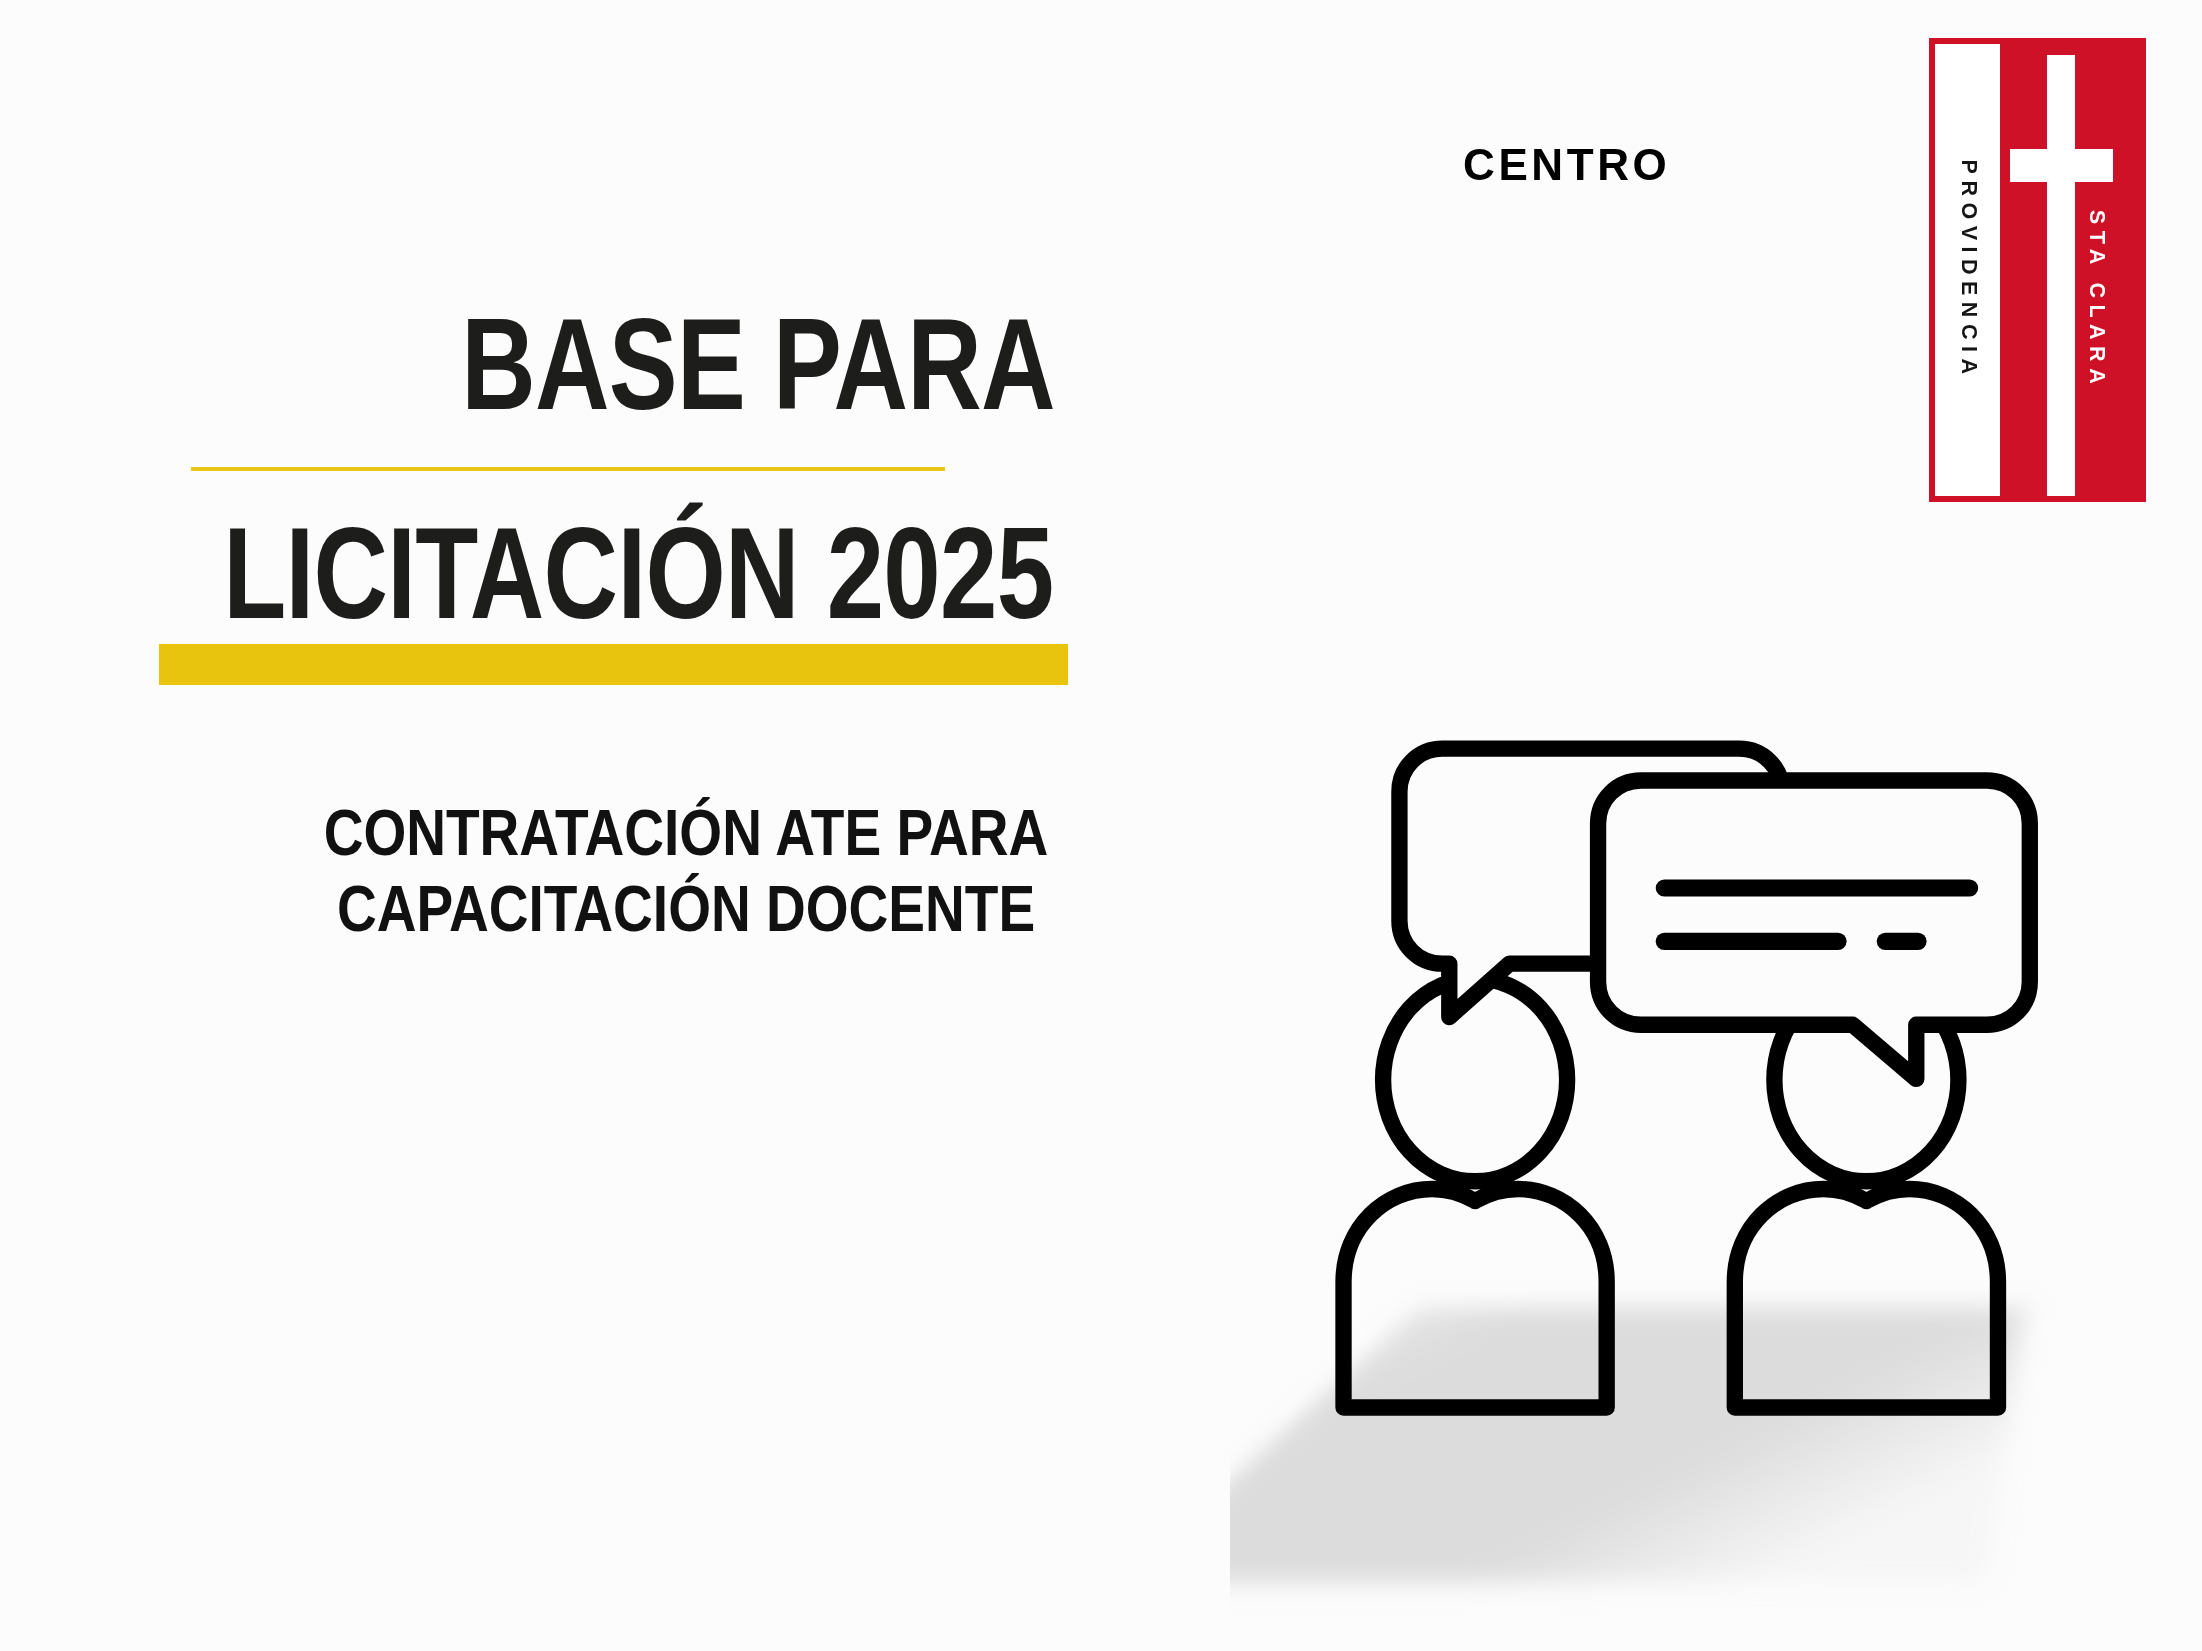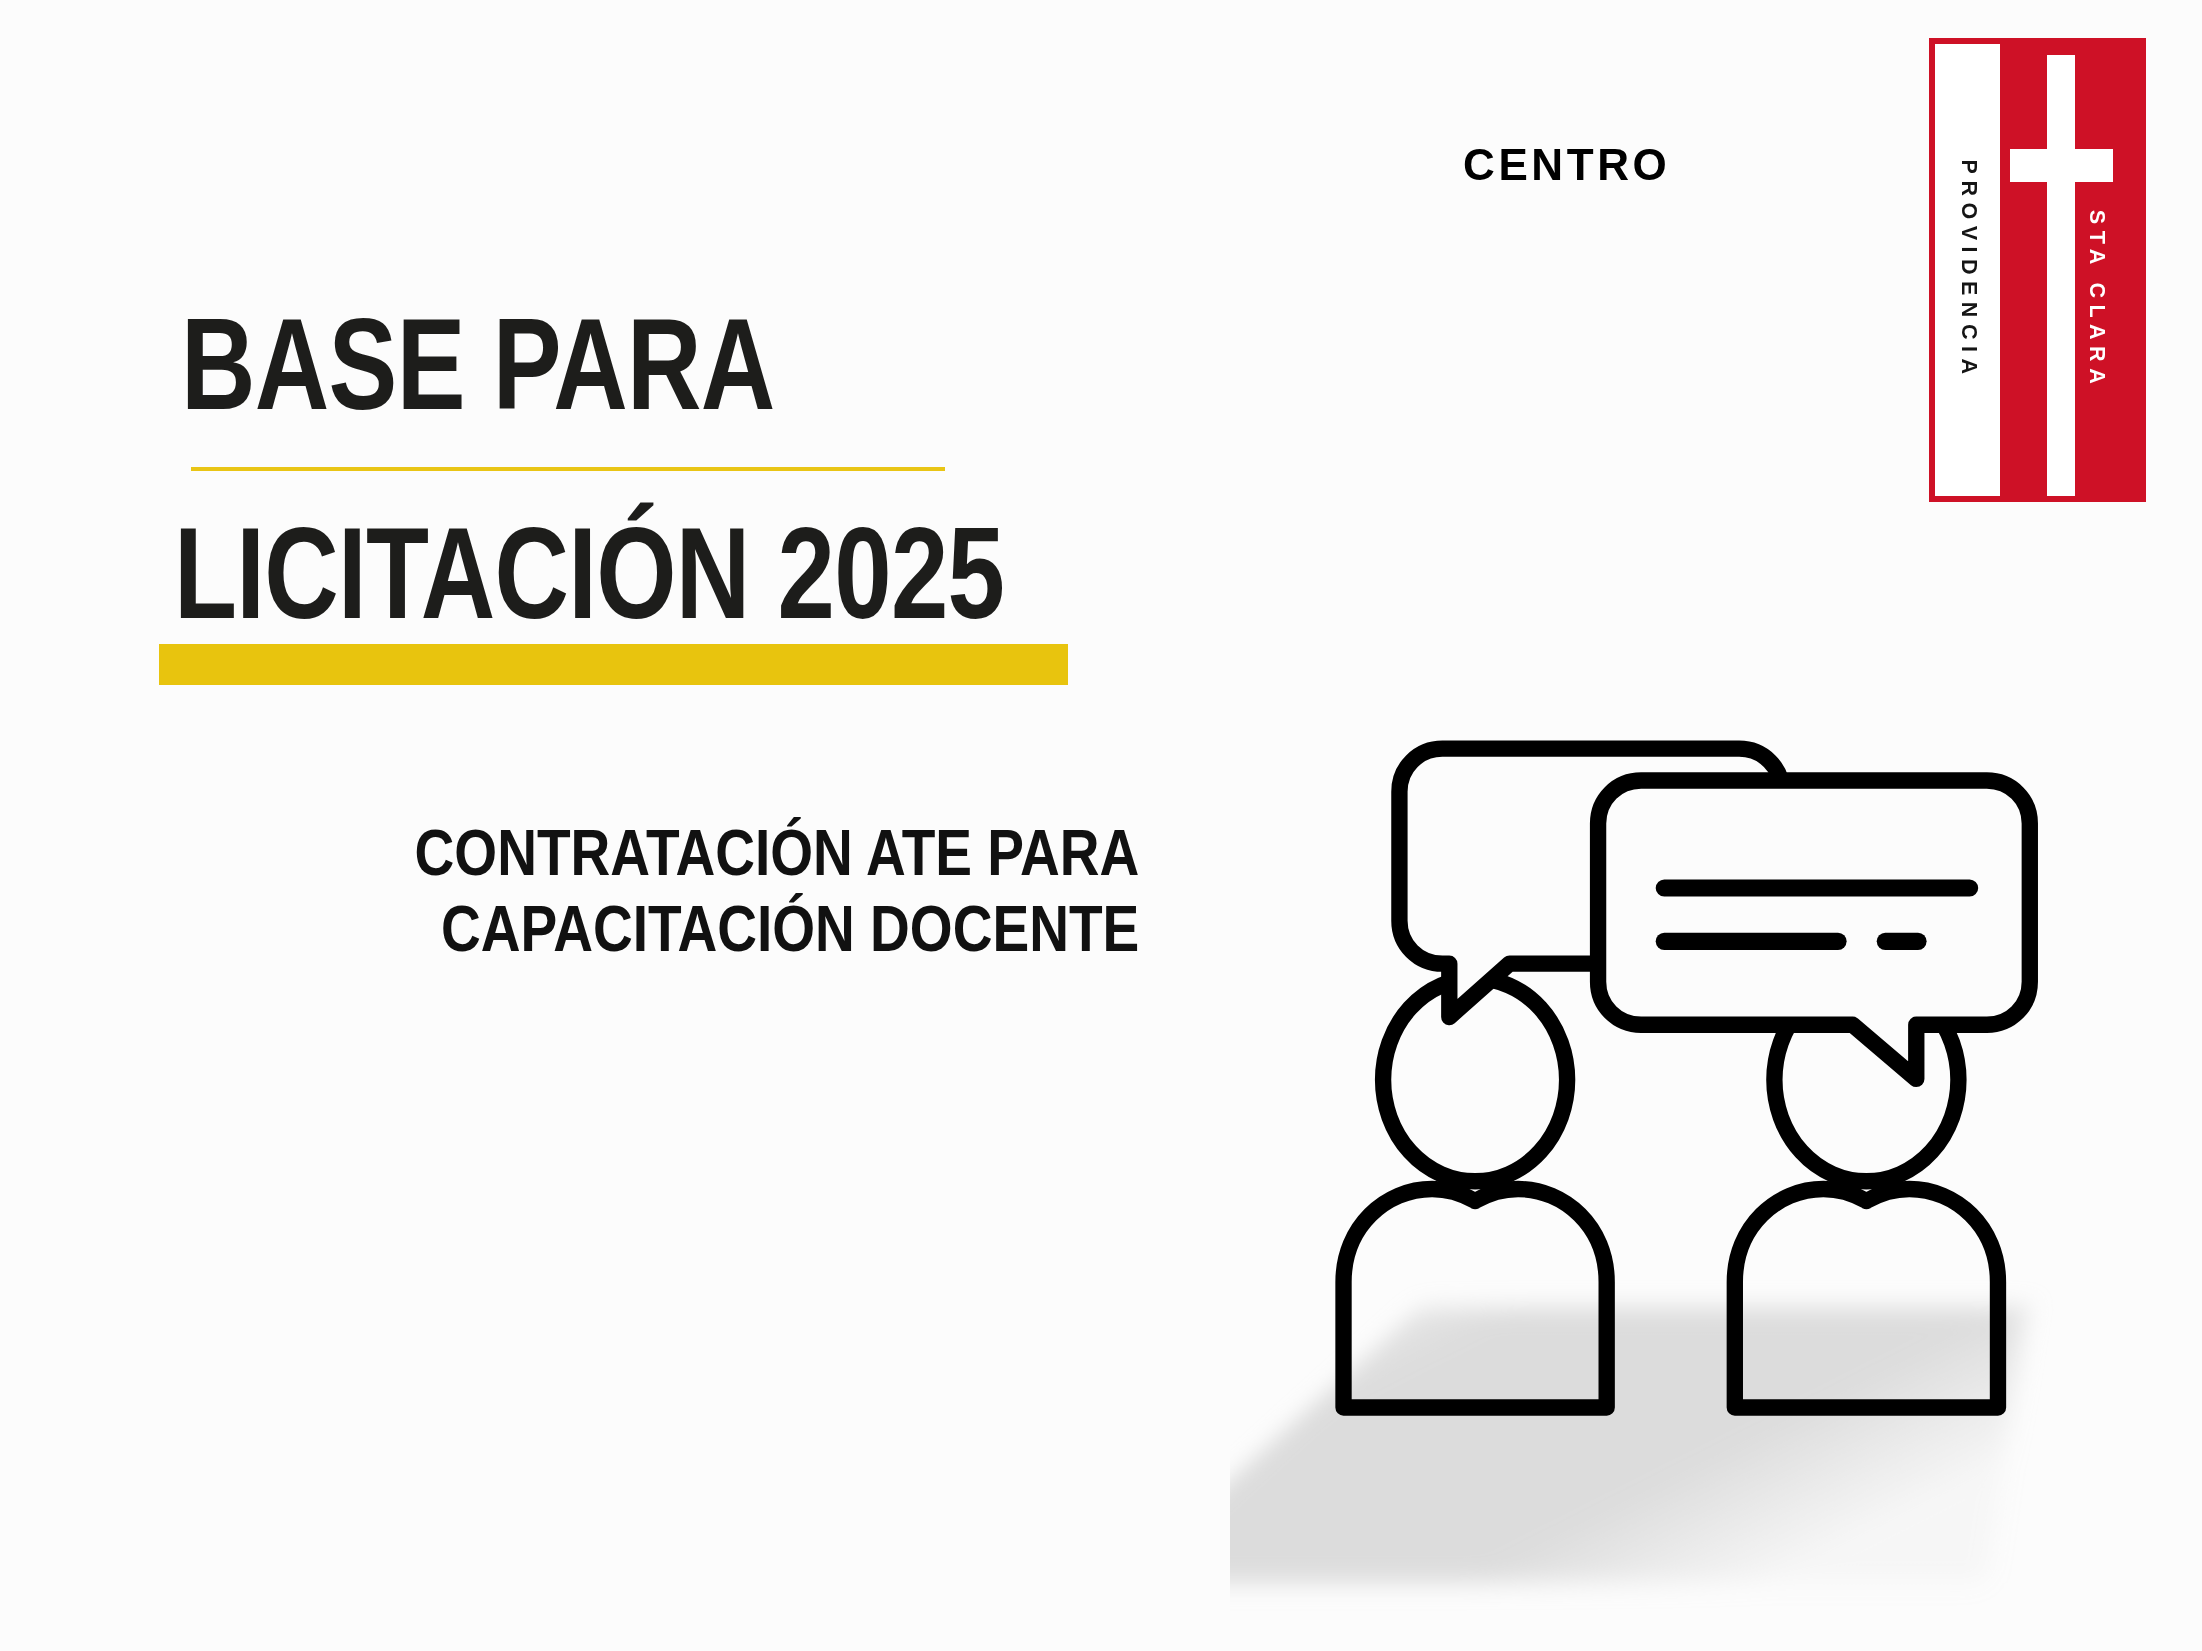--- a/index.html
+++ b/index.html
@@ -19,23 +19,24 @@
     position: absolute;
     inset: 0;
     width: 2203px;
     height: 1652px;
     background: #fcfcfc;
   }
 
   
   .title-block {
     position: absolute;
-    left: 174px;
+    left: 159px;
     top: 305px;
     width: 1118px;
+    text-align: right;
   }
 
   .title-line {
     font-family: "Liberation Sans Narrow", "Liberation Sans", sans-serif;
     font-weight: 700;
     color: #1d1d1b;
     font-size: 129px;
     line-height: 0.92;
     letter-spacing: -0.9px;
     transform: scaleX(0.80);
@@ -61,23 +62,23 @@
     top: 644px;
     width: 909px;
     height: 41px;
     background: #e8c40e;
   }
 
   
   .subtitle {
     position: absolute;
     left: 159px;
-    top: 816px;
+    top: 796px;
     width: 1054px;
-    text-align: right;
+    text-align: center;
   }
   .subtitle-line {
     font-family: "Liberation Sans Narrow", "Liberation Sans", sans-serif;
     font-weight: 700;
     color: #111111;
     font-size: 64px;
     line-height: 1.18;
     letter-spacing: 0px;
     transform: scaleX(0.86);
     white-space: nowrap;

